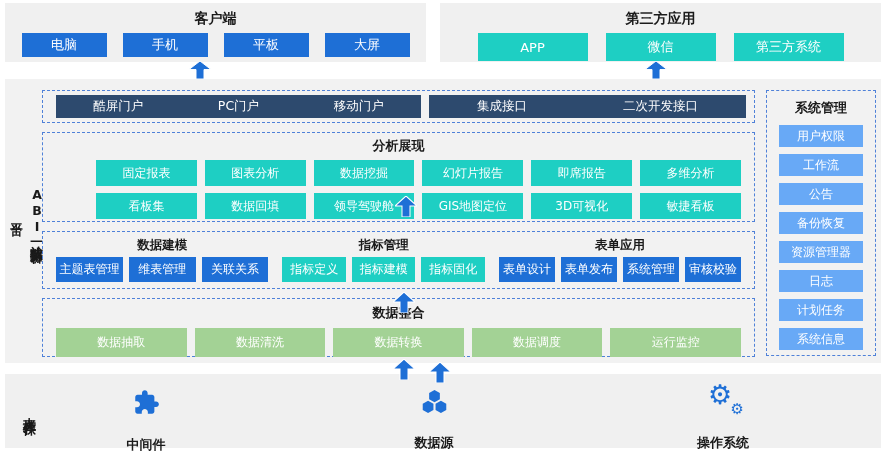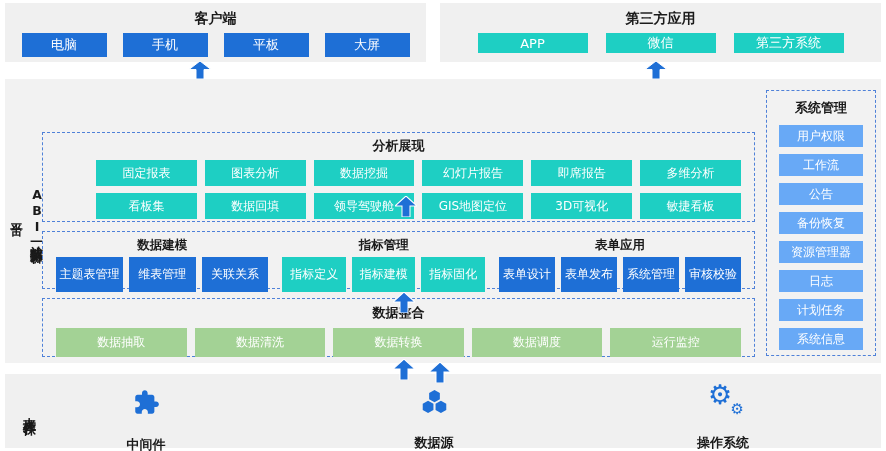--- a/index.html
+++ b/index.html
@@ -17,21 +17,21 @@
   .teal  { background:#1ecfc3; }
   .green { background:#a3d295; }
   .lblue { background:#68a9f6; }
 
   
   .client-panel { left:5px; top:3px; width:421px; height:59px; }
   .client-panel .btn-row { gap:16px; }
   .client-panel .btn { width:85px; height:24px; }
   .third-panel { left:440px; top:3px; width:441px; height:59px; }
   .third-panel .btn-row { gap:18px; }
-  .third-panel .btn { width:110px; height:20px; }
+  .third-panel .btn { width:110px; height:28px; }
 
   
   .arrow { position:absolute; width:22px; height:19px; z-index:6; }
   .arrow svg { display:block; width:100%; height:100%; }
   .arrow-1 { left:189px; top:61px; height:18px; }
   .arrow-2 { left:645px; top:61px; height:18px; }
   .arrow-3 { left:390px; top:117px; height:21px; }
   .arrow-4 { left:388px; top:213px; height:21px; }
   .arrow-5 { left:388px; top:280px; height:21px; }
   .arrow-6 { left:429px; top:362px; height:21px; }
@@ -62,21 +62,21 @@
   .analysis-row .btn { flex:1; height:26px; font-size:12px; }
   .analysis-row1 { margin-top:5px; }
   .analysis-row2 { margin-top:7px; }
 
   
   .modeling-box { left:37px; top:152px; width:713px; height:58px; }
   .groups { display:flex; gap:14px; margin:5px 13px 5px; }
   .group { display:flex; flex-direction:column; }
   .group-title { text-align:center; font-size:12.5px; font-weight:700; color:#1a1a1a; height:17px; }
   .group-row { display:flex; gap:6px; margin-top:3px; }
-  .group-row .btn { flex:1; height:35px; font-size:12px; }
+  .group-row .btn { flex:1; height:25px; font-size:12px; }
   .g1 { flex:215 1 0; } .g2 { flex:205 1 0; } .g3 { flex:245 1 0; }
 
   
   .integration-box { left:37px; top:219px; width:713px; height:59px; }
   .integration-box .sec-title { margin-top:5px; }
   .integration-row { display:flex; gap:8px; margin:6px 13px 0; }
   .integration-row .btn { flex:1; height:29px; font-size:12px; }
 
   
   .system-box { left:761px; top:11px; width:110px; height:266px; }
@@ -133,20 +133,31 @@
       </svg>
   </div>
 
   <section class="main-box">
 
     <div class="v-label">
       <span class="v-text v-sub">平台</span>
       <span class="v-text v-main">ABI一站式数据分析</span>
     </div>
 
+    <div class="dashed portal-box">
+      <div class="navybar navybar-left">
+        <span>酷屏门户</span>
+        <span>PC门户</span>
+        <span>移动门户</span>
+      </div>
+      <div class="navybar navybar-right">
+        <span>集成接口</span>
+        <span>二次开发接口</span>
+      </div>
+    </div>
 
     <div class="dashed analysis-box">
       <div class="sec-title">分析展现</div>
       <div class="analysis-row analysis-row1">
         <div class="btn teal">固定报表</div>
         <div class="btn teal">图表分析</div>
         <div class="btn teal">数据挖掘</div>
         <div class="btn teal">幻灯片报告</div>
         <div class="btn teal">即席报告</div>
         <div class="btn teal">多维分析</div>

